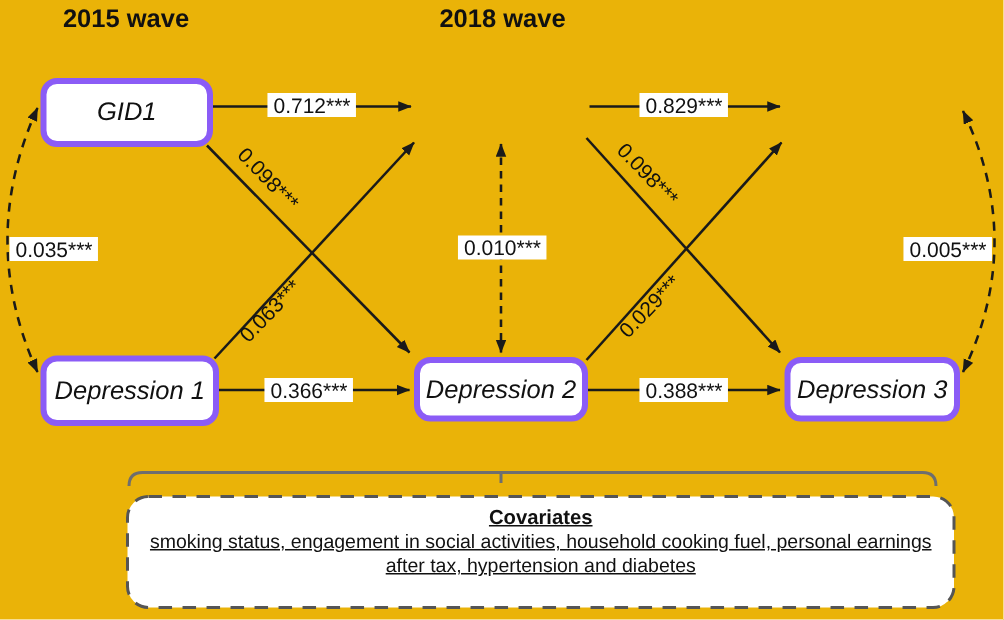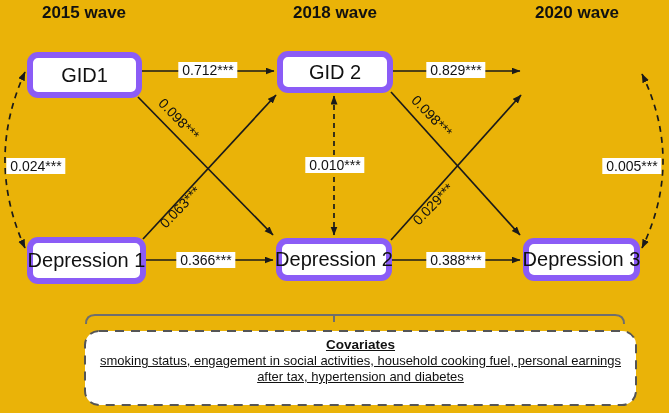--- a/index.html
+++ b/index.html
@@ -14,26 +14,27 @@
   #connectors{position:absolute;left:0;top:0;width:669px;height:413px;}
   .wave-title{
     position:absolute;top:3px;
     transform:translateX(-50%);
     font-size:17px;font-weight:bold;color:#111;
     white-space:nowrap;
   }
   .node{
     position:absolute;
     background:#ffffff;
-    border:6px solid #8b5cf6;
+    border:4px solid #8b5cf6;
     border-radius:11px;
     display:flex;align-items:center;justify-content:center;
-    font-size:20px;color:#111;
+    font-size:17px;color:#111;
     box-sizing:border-box;
     white-space:nowrap;
+    font-style:italic;
   }
   .coef{
     position:absolute;
     font-size:14px;color:#111;
     white-space:nowrap;
     transform:translate(-50%,-50%);
   }
   .coef.bg{background:#ffffff;padding:0 4px;}
   .coef.rot-down{transform:translate(-50%,-50%) rotate(46deg);}
   .coef.rot-up{transform:translate(-50%,-50%) rotate(-46deg);}
@@ -45,21 +46,20 @@
   .covariates-title{font-size:13.5px;font-weight:bold;line-height:17px;}
   .covariates-line{font-size:13px;line-height:16px;}
 </style>
 </head>
 <body>
 
 <div id="figure">
 
   <div class="wave-title" style="left:84px">2015 wave</div>
   <div class="wave-title" style="left:335px">2018 wave</div>
-  <div class="wave-title" style="left:577px">2020 wave</div>
 
   <svg id="connectors" width="669" height="413" viewBox="0 0 669 413" xmlns="http://www.w3.org/2000/svg">
     <defs>
       <marker id="ah" markerWidth="10" markerHeight="8" refX="8.5" refY="3.5" orient="auto-start-reverse" markerUnits="userSpaceOnUse">
         <path d="M0,0 L9,3.5 L0,7 z" fill="#1a1a1a"></path>
       </marker>
     </defs>
 
     <path d="M142,71 L274,71" stroke="#1a1a1a" stroke-width="1.7" fill="none" marker-end="url(#ah)"></path>
     <path d="M393,71 L520,71" stroke="#1a1a1a" stroke-width="1.7" fill="none" marker-end="url(#ah)"></path>
@@ -76,44 +76,41 @@
     <path d="M642,74 Q684,161 642,248" stroke="#1a1a1a" stroke-width="1.7" fill="none" stroke-dasharray="6 5" marker-start="url(#ah)" marker-end="url(#ah)"></path>
 
     <path d="M86,324 Q86,315 95,315 L334,315 M334,315 L334,322 M334,315 L615,315 Q624,315 624,324" stroke="#6e6e6e" stroke-width="2" fill="none"></path>
 
     <rect x="85" y="331" width="551" height="74" rx="14" ry="14" fill="#ffffff" stroke="#555555" stroke-width="2" stroke-dasharray="9 7"></rect>
   </svg>
 
   <div class="node" style="left:27px;top:52px;width:115px;height:46px">
     <span>GID1</span>
   </div>
-  <div class="node" style="left:277px;top:51px;width:116px;height:42px">
-    <span>GID 2</span>
-  </div>
   <div class="node" style="left:27px;top:237px;width:119px;height:47px">
     <span>Depression 1</span>
   </div>
   <div class="node" style="left:276px;top:238px;width:116px;height:43px">
     <span>Depression 2</span>
   </div>
   <div class="node" style="left:523px;top:238px;width:117px;height:43px">
     <span>Depression 3</span>
   </div>
 
   <span class="coef bg" style="left:208px;top:70px">0.712***</span>
   <span class="coef bg" style="left:456px;top:70px">0.829***</span>
   <span class="coef bg" style="left:206px;top:260px">0.366***</span>
   <span class="coef bg" style="left:456px;top:260px">0.388***</span>
 
   <span class="coef rot-down" style="left:179px;top:119px">0.098***</span>
   <span class="coef rot-up" style="left:180px;top:207px">0.063***</span>
   <span class="coef rot-down" style="left:432px;top:116px">0.098***</span>
   <span class="coef rot-up" style="left:433px;top:204px">0.029***</span>
 
-  <span class="coef bg" style="left:36px;top:166px">0.024***</span>
+  <span class="coef bg" style="left:36px;top:166px">0.035***</span>
   <span class="coef bg" style="left:335px;top:165px">0.010***</span>
   <span class="coef bg" style="left:632px;top:166px">0.005***</span>
 
   <div class="covariates-text">
     <div class="covariates-title">Covariates</div>
     <div class="covariates-line">smoking status, engagement in social activities,  household cooking fuel, personal earnings</div>
     <div class="covariates-line">after tax, hypertension and diabetes</div>
   </div>
 
 </div>

